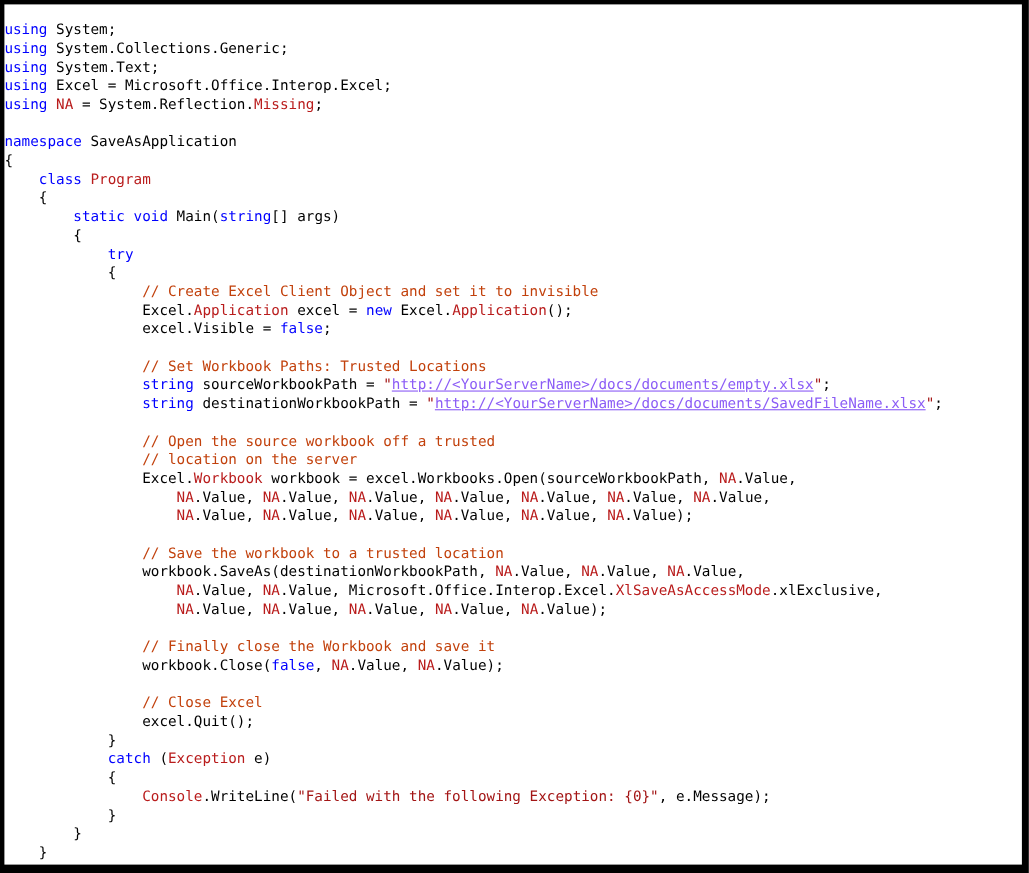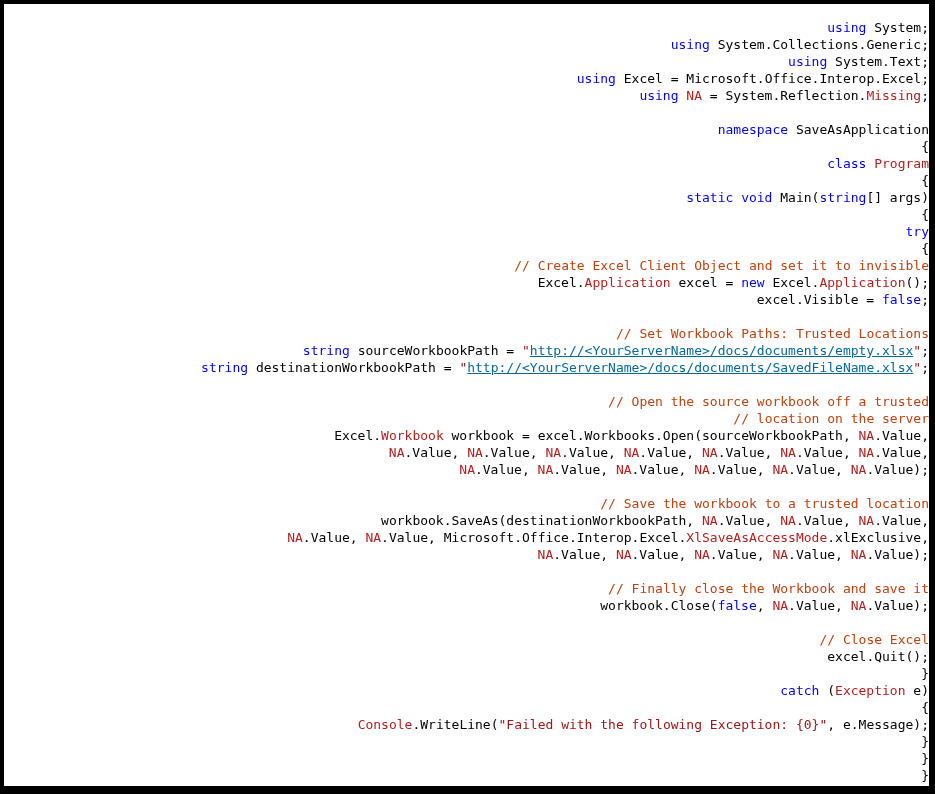--- a/index.html
+++ b/index.html
@@ -34,27 +34,26 @@
     font-size: 13px;
     line-height: 17px;
     letter-spacing: 0px;
     white-space: pre;
     color: #000000;
   }
   .ln {
     display: block;
     height: 17px;
     white-space: pre;
-    text-align: right;
   }
   .kw  { color: #0000ff; }
   .ty  { color: #b91c1c; }
   .cm  { color: #c2410c; }
   .st  { color: #a31515; }
-  .url { color: #0369a1; text-decoration: underline; }
+  .url { color: #8b5cf6; text-decoration: underline; }
   .pl  { color: #000000; }
 </style>
 </head>
 <body>
 
 <div id="screenshot">
   <div id="code-surface">
     <pre id="code-block"><span class="ln"><span class="kw">using</span><span class="pl"> System;</span></span><span class="ln"><span class="kw">using</span><span class="pl"> System.Collections.Generic;</span></span><span class="ln"><span class="kw">using</span><span class="pl"> System.Text;</span></span><span class="ln"><span class="kw">using</span><span class="pl"> Excel = Microsoft.Office.Interop.Excel;</span></span><span class="ln"><span class="kw">using</span><span class="pl"> </span><span class="ty">NA</span><span class="pl"> = System.Reflection.</span><span class="ty">Missing</span><span class="pl">;</span></span><span class="ln">&nbsp;</span><span class="ln"><span class="kw">namespace</span><span class="pl"> SaveAsApplication</span></span><span class="ln"><span class="pl">{</span></span><span class="ln"><span class="pl">    </span><span class="kw">class</span><span class="pl"> </span><span class="ty">Program</span></span><span class="ln"><span class="pl">    </span><span class="pl">{</span></span><span class="ln"><span class="pl">        </span><span class="kw">static</span><span class="pl"> </span><span class="kw">void</span><span class="pl"> Main(</span><span class="kw">string</span><span class="pl">[] args)</span></span><span class="ln"><span class="pl">        </span><span class="pl">{</span></span><span class="ln"><span class="pl">            </span><span class="kw">try</span></span><span class="ln"><span class="pl">            </span><span class="pl">{</span></span><span class="ln"><span class="pl">                </span><span class="cm">// Create Excel Client Object and set it to invisible</span></span><span class="ln"><span class="pl">                </span><span class="pl">Excel.</span><span class="ty">Application</span><span class="pl"> excel = </span><span class="kw">new</span><span class="pl"> Excel.</span><span class="ty">Application</span><span class="pl">();</span></span><span class="ln"><span class="pl">                </span><span class="pl">excel.Visible = </span><span class="kw">false</span><span class="pl">;</span></span><span class="ln">&nbsp;</span><span class="ln"><span class="pl">                </span><span class="cm">// Set Workbook Paths: Trusted Locations</span></span><span class="ln"><span class="pl">                </span><span class="kw">string</span><span class="pl"> sourceWorkbookPath = </span><span class="st">"</span><span class="url">http://&lt;YourServerName&gt;/docs/documents/empty.xlsx</span><span class="st">"</span><span class="pl">;</span></span><span class="ln"><span class="pl">                </span><span class="kw">string</span><span class="pl"> destinationWorkbookPath = </span><span class="st">"</span><span class="url">http://&lt;YourServerName&gt;/docs/documents/SavedFileName.xlsx</span><span class="st">"</span><span class="pl">;</span></span><span class="ln">&nbsp;</span><span class="ln"><span class="pl">                </span><span class="cm">// Open the source workbook off a trusted</span></span><span class="ln"><span class="pl">                </span><span class="cm">// location on the server</span></span><span class="ln"><span class="pl">                </span><span class="pl">Excel.</span><span class="ty">Workbook</span><span class="pl"> workbook = excel.Workbooks.Open(sourceWorkbookPath, </span><span class="ty">NA</span><span class="pl">.Value,</span></span><span class="ln"><span class="pl">                    </span><span class="ty">NA</span><span class="pl">.Value, </span><span class="ty">NA</span><span class="pl">.Value, </span><span class="ty">NA</span><span class="pl">.Value, </span><span class="ty">NA</span><span class="pl">.Value, </span><span class="ty">NA</span><span class="pl">.Value, </span><span class="ty">NA</span><span class="pl">.Value, </span><span class="ty">NA</span><span class="pl">.Value,</span></span><span class="ln"><span class="pl">                    </span><span class="ty">NA</span><span class="pl">.Value, </span><span class="ty">NA</span><span class="pl">.Value, </span><span class="ty">NA</span><span class="pl">.Value, </span><span class="ty">NA</span><span class="pl">.Value, </span><span class="ty">NA</span><span class="pl">.Value, </span><span class="ty">NA</span><span class="pl">.Value);</span></span><span class="ln">&nbsp;</span><span class="ln"><span class="pl">                </span><span class="cm">// Save the workbook to a trusted location</span></span><span class="ln"><span class="pl">                </span><span class="pl">workbook.SaveAs(destinationWorkbookPath, </span><span class="ty">NA</span><span class="pl">.Value, </span><span class="ty">NA</span><span class="pl">.Value, </span><span class="ty">NA</span><span class="pl">.Value,</span></span><span class="ln"><span class="pl">                    </span><span class="ty">NA</span><span class="pl">.Value, </span><span class="ty">NA</span><span class="pl">.Value, Microsoft.Office.Interop.Excel.</span><span class="ty">XlSaveAsAccessMode</span><span class="pl">.xlExclusive,</span></span><span class="ln"><span class="pl">                    </span><span class="ty">NA</span><span class="pl">.Value, </span><span class="ty">NA</span><span class="pl">.Value, </span><span class="ty">NA</span><span class="pl">.Value, </span><span class="ty">NA</span><span class="pl">.Value, </span><span class="ty">NA</span><span class="pl">.Value);</span></span><span class="ln">&nbsp;</span><span class="ln"><span class="pl">                </span><span class="cm">// Finally close the Workbook and save it</span></span><span class="ln"><span class="pl">                </span><span class="pl">workbook.Close(</span><span class="kw">false</span><span class="pl">, </span><span class="ty">NA</span><span class="pl">.Value, </span><span class="ty">NA</span><span class="pl">.Value);</span></span><span class="ln">&nbsp;</span><span class="ln"><span class="pl">                </span><span class="cm">// Close Excel</span></span><span class="ln"><span class="pl">                </span><span class="pl">excel.Quit();</span></span><span class="ln"><span class="pl">            </span><span class="pl">}</span></span><span class="ln"><span class="pl">            </span><span class="kw">catch</span><span class="pl"> (</span><span class="ty">Exception</span><span class="pl"> e)</span></span><span class="ln"><span class="pl">            </span><span class="pl">{</span></span><span class="ln"><span class="pl">                </span><span class="ty">Console</span><span class="pl">.WriteLine(</span><span class="st">"Failed with the following Exception: {0}"</span><span class="pl">, e.Message);</span></span><span class="ln"><span class="pl">            </span><span class="pl">}</span></span><span class="ln"><span class="pl">        </span><span class="pl">}</span></span><span class="ln"><span class="pl">    </span><span class="pl">}</span></span><span class="ln"><span class="pl">}</span></span></pre>
   </div>
 </div>

